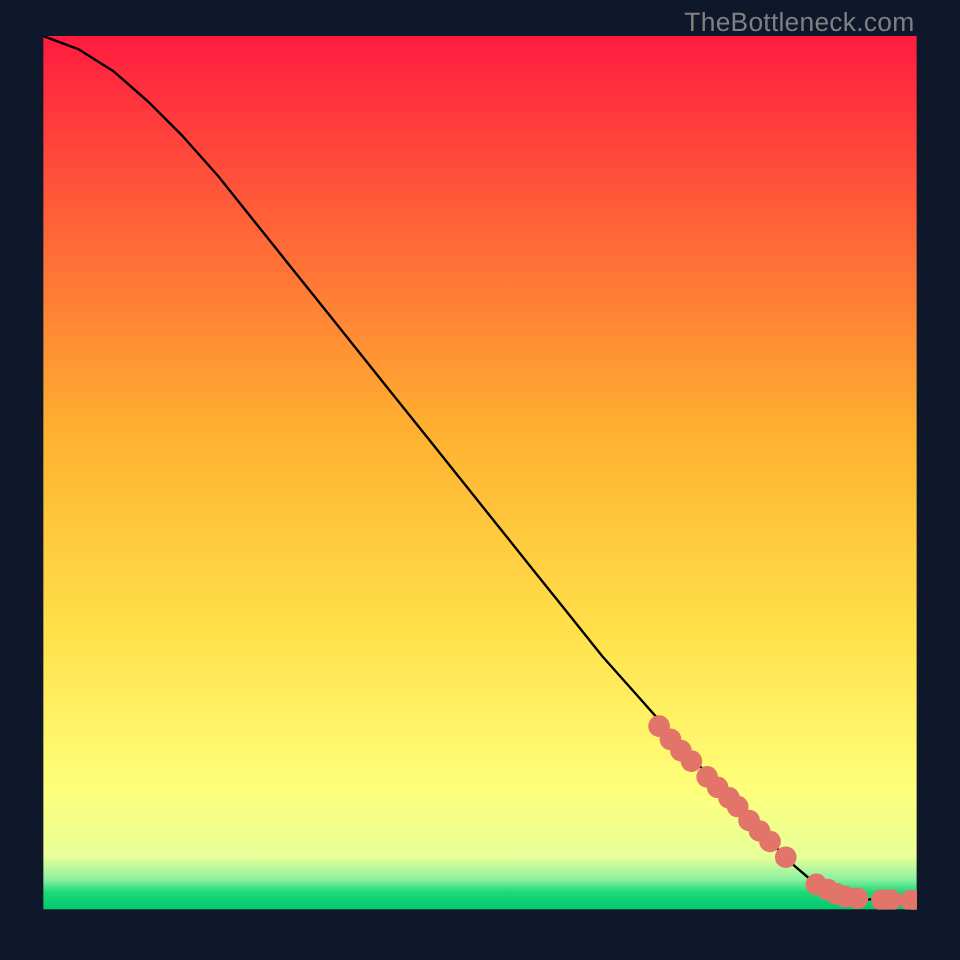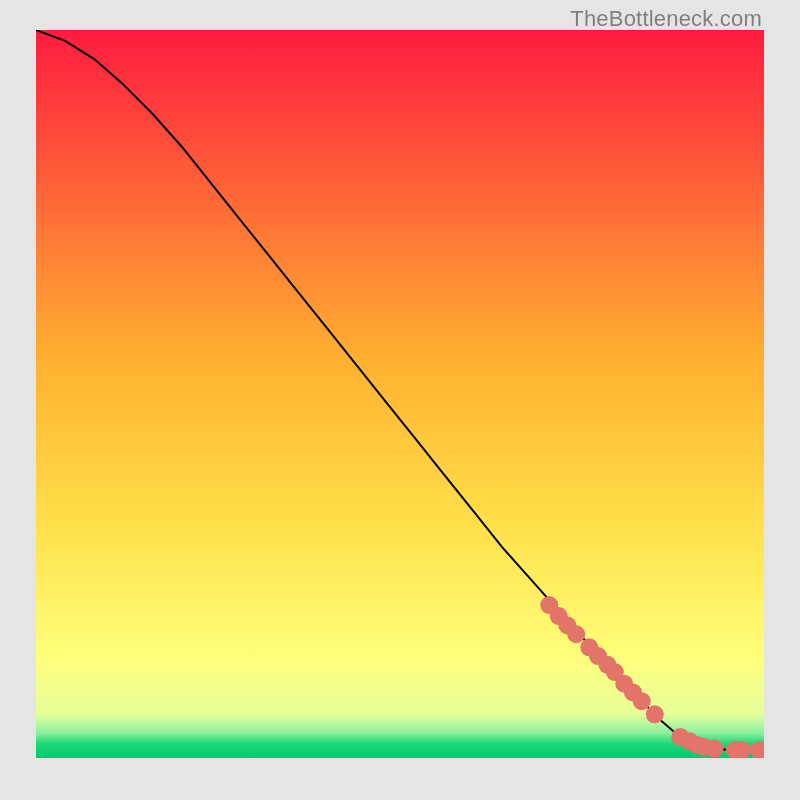--- a/index.html
+++ b/index.html
@@ -8,21 +8,21 @@
     width: 800px;
     height: 800px;
     background: #000;
     font-family: Arial, Helvetica, sans-serif;
     overflow: hidden;
   }
   .stage {
     position: relative;
     width: 800px;
     height: 800px;
-    background: #e5e5e5;
+    background: #0f172a;
   }
   .plot-area {
     position: absolute;
     left: 36px;
     top: 30px;
     width: 728px;
     height: 728px;
   }
   .plot-bg {
     position: absolute;

